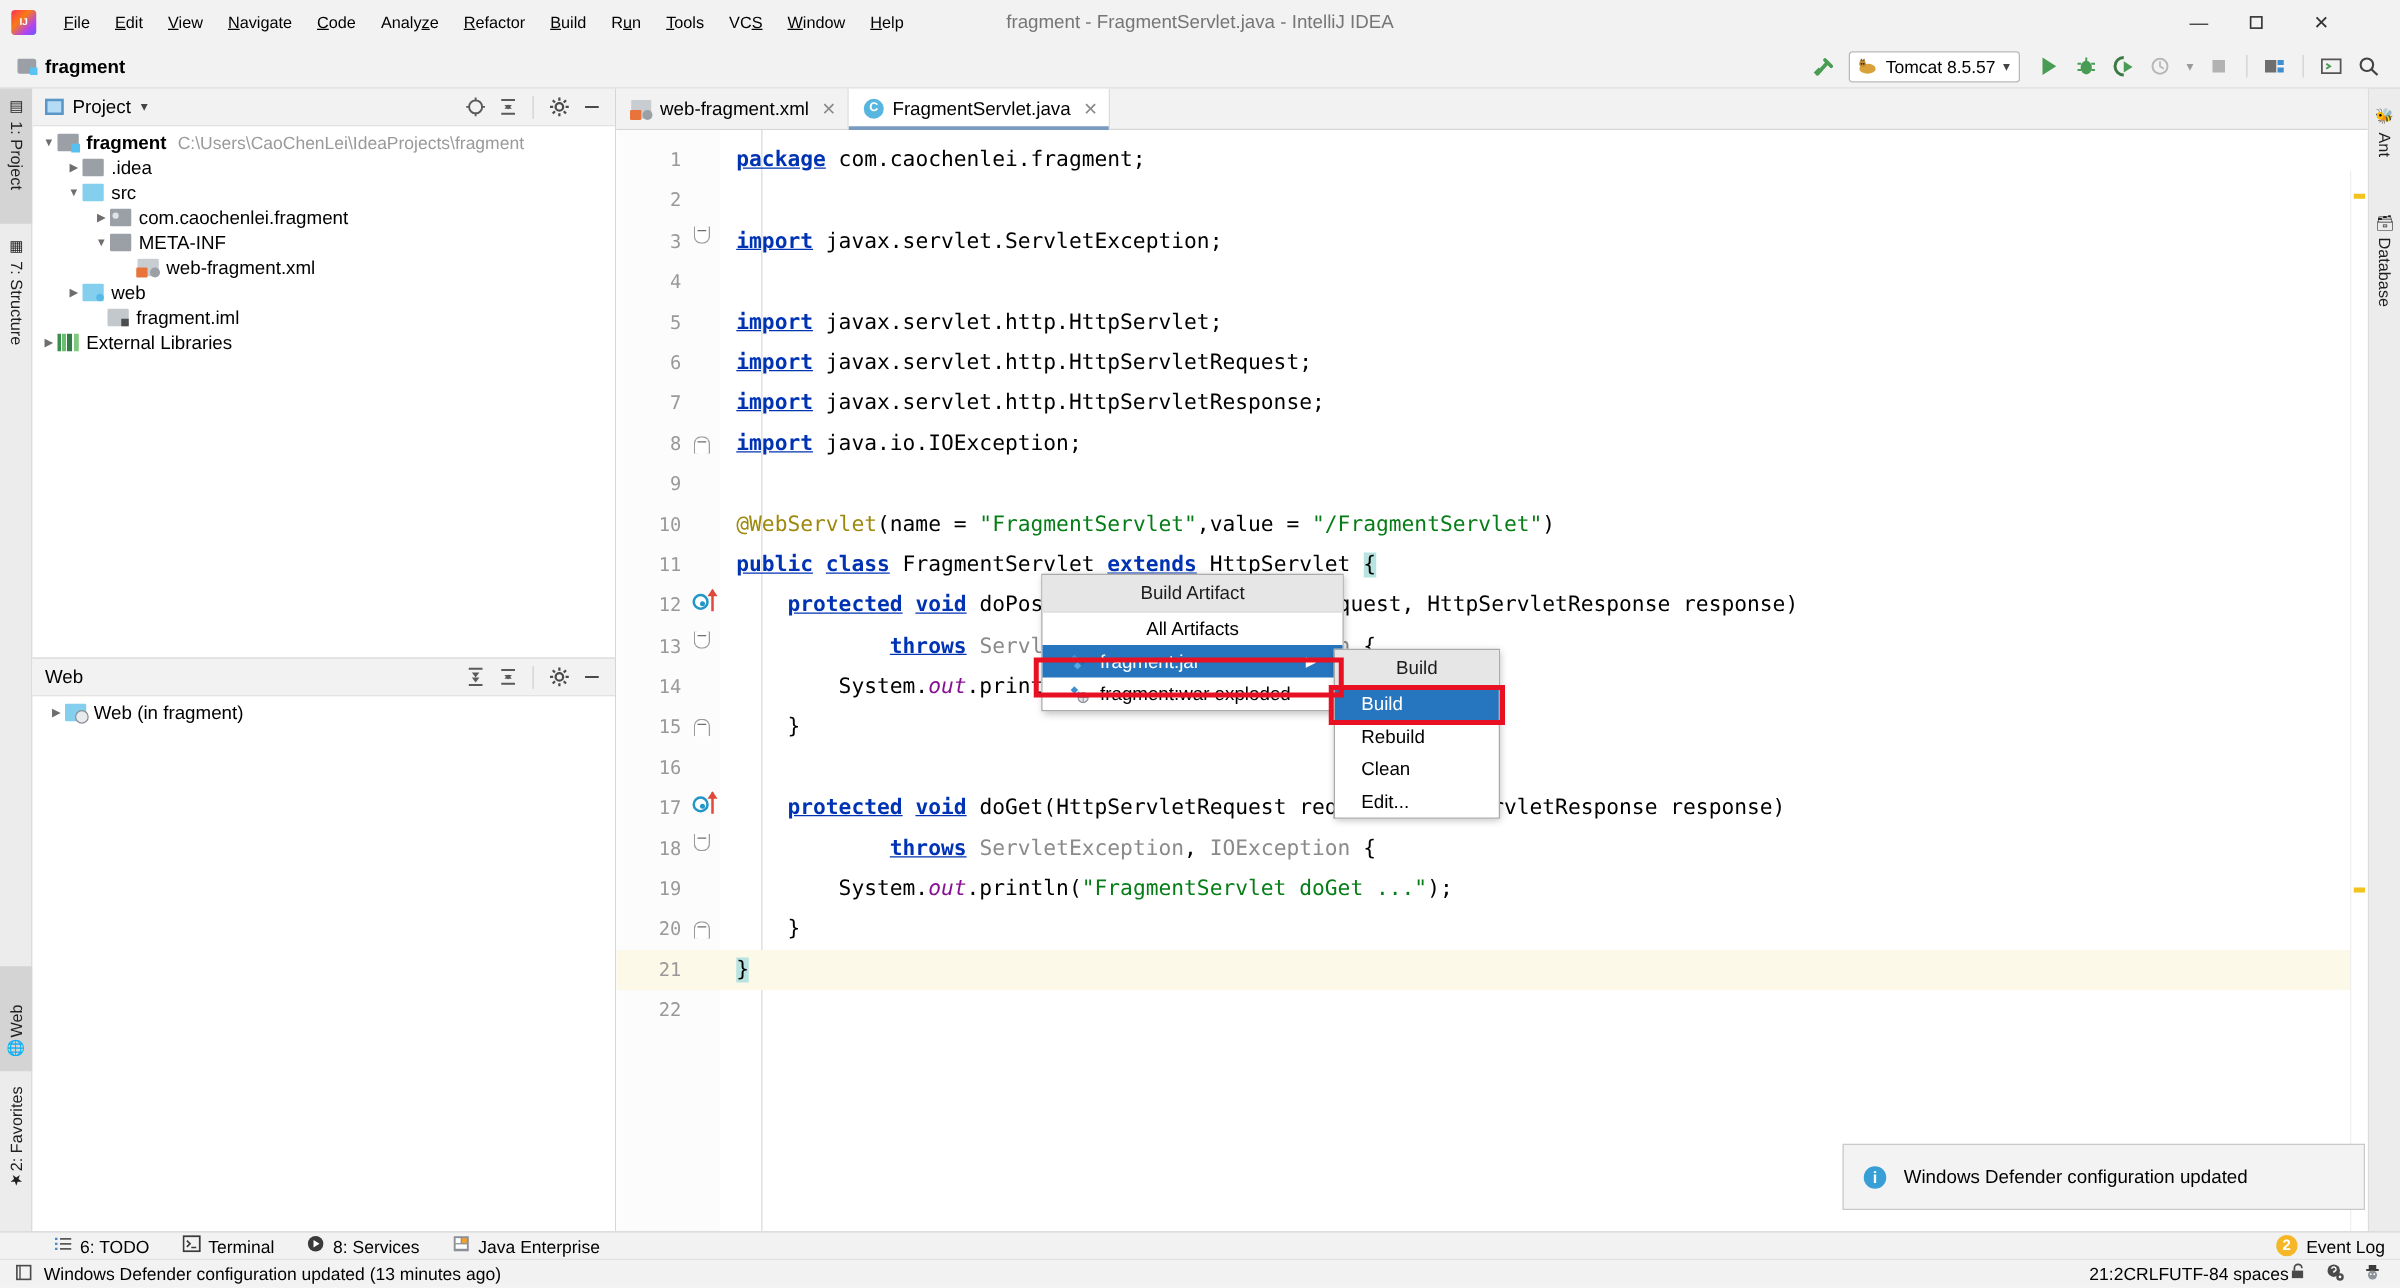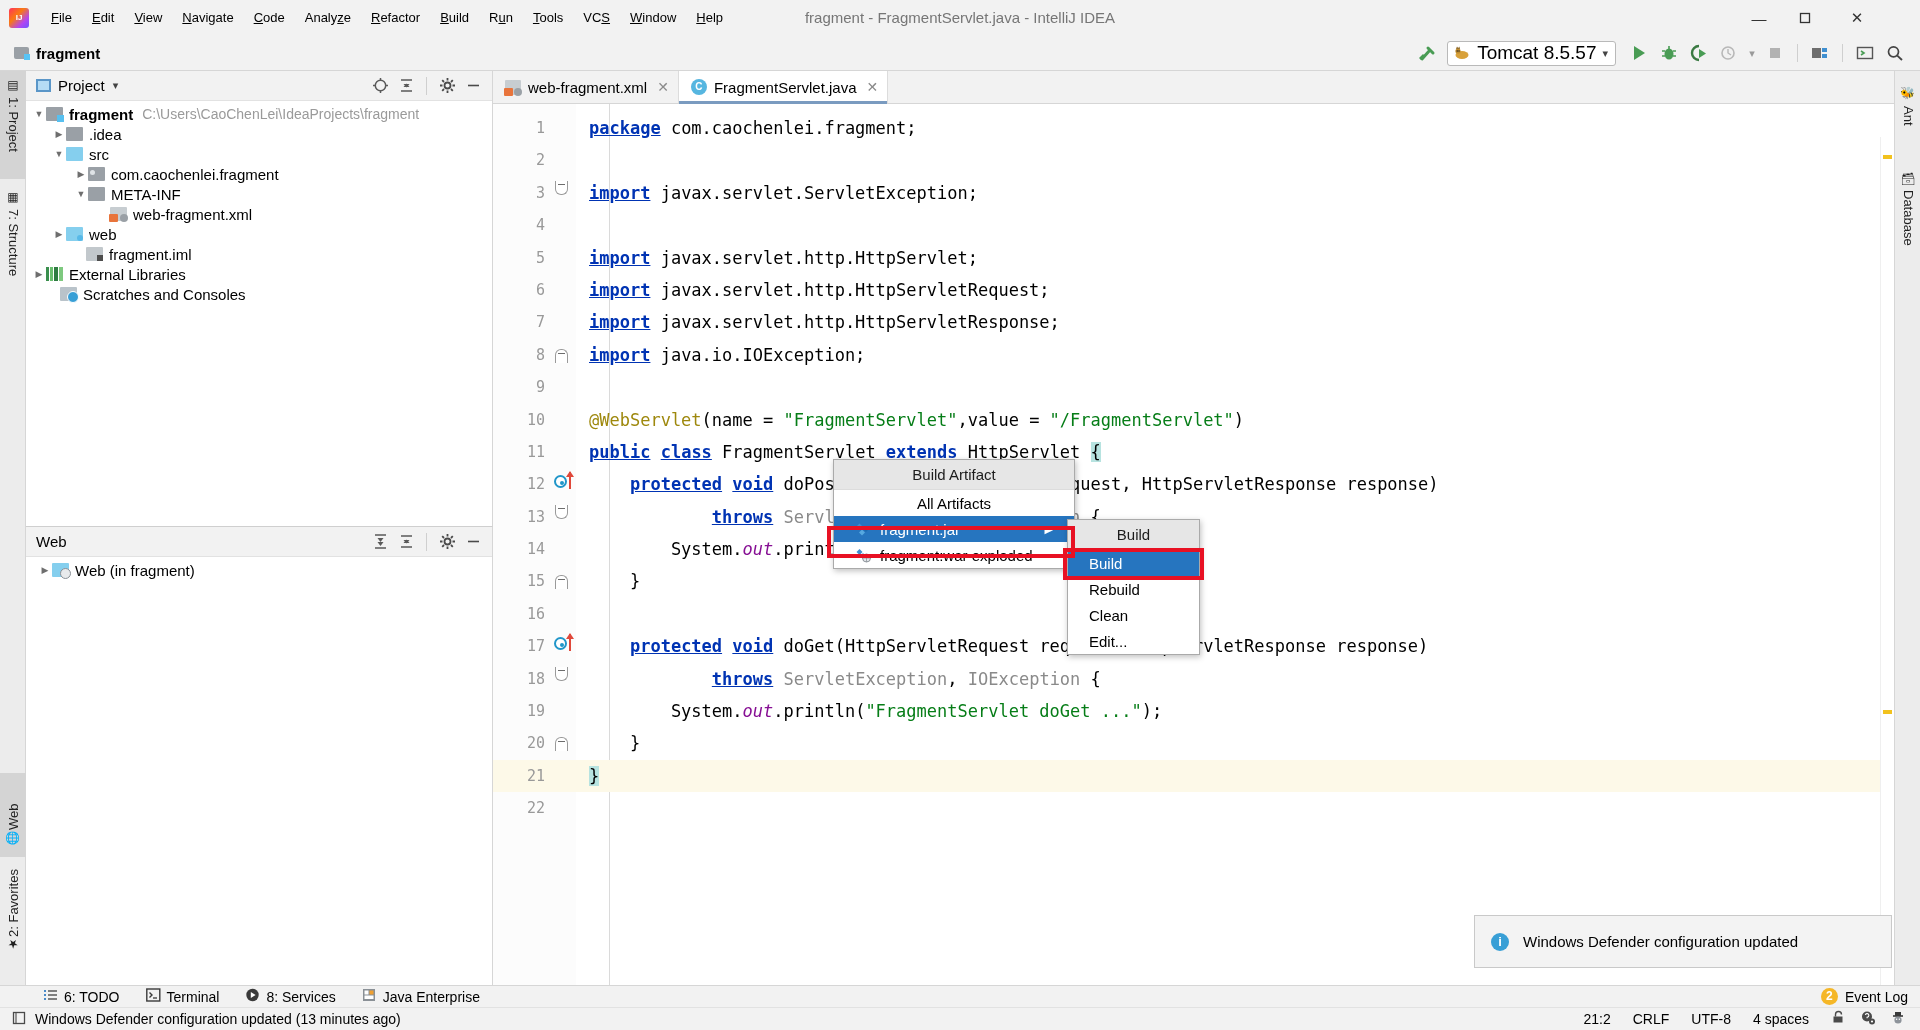--- a/index.html
+++ b/index.html
@@ -61,21 +61,21 @@
     width: 6px; height: 6px; background: #58c4f5;
   }
   .crumb-label { font-weight: bold; font-size: 15px; }
   .tb-right { margin-left: auto; display: flex; align-items: center; padding-right: 10px; }
   .tb-ico { width: 30px; height: 26px; display: flex; align-items: center; justify-content: center; }
   .run-config {
     display: flex; align-items: center; height: 25px;
     border: 1px solid #b9b9b9; border-radius: 3px; background: #fff;
     padding: 0 7px 0 6px; margin: 0 8px 0 4px; gap: 6px;
   }
-  .run-config .txt { font-size: 19px; }
+  .run-config .txt { font-size: 14px; }
   .tomcat-ico { width: 17px; height: 15px; position: relative; flex: none; }
   .sep-v { width: 1px; height: 18px; background: #cfcfcf; margin: 0 7px; }
 
   
   .strip-left {
     position: absolute; left: 0; top: 71px; width: 26px; bottom: 45px;
     background: #ececec; border-right: 1px solid #d6d6d6;
   }
   .strip-right {
     position: absolute; right: 0; top: 71px; width: 26px; bottom: 45px;
@@ -301,21 +301,21 @@
   .badge {
     min-width: 17px; height: 17px; border-radius: 50%; background: #f5b727; color: #fff;
     font-size: 12px; font-weight: bold; text-align: center; line-height: 17px; padding: 0 3px;
   }
   .statusbar {
     position: absolute; left: 0; bottom: 0; width: 1920px; height: 23px;
     background: #f2f2f2; display: flex; align-items: center; font-size: 14px;
     border-top: 1px solid #e2e2e2;
   }
   .sb-left { display: flex; align-items: center; gap: 9px; padding-left: 12px; }
-  .sb-right { margin-left: auto; display: flex; align-items: center; gap: 22px; padding-right: 14px; }
+  .sb-right { margin-left: auto; display: flex; align-items: center; padding-right: 14px; }
   .sb-icos { display: flex; align-items: center; gap: 14px; }
   .tiny-ico { color: #4c4c4c; font-size: 14px; }
 </style>
 </head>
 <body>
 
 <div id="app">
 
   <div class="titlebar">
     <div class="ij-logo"></div>
@@ -528,25 +528,20 @@
       <div class="tnode" style="padding-left:46px">
         <span class="arrow none"></span>
         <span class="ic ic-iml"></span>
         <span class="tlabel">fragment.iml</span>
       </div>
       <div class="tnode" style="padding-left:6px">
         <span class="arrow">▶</span>
         <span class="ic ic-lib"></span>
         <span class="tlabel">External Libraries</span>
       </div>
-      <div class="tnode" style="padding-left:20px">
-        <span class="arrow none"></span>
-        <span class="ic ic-scratch"></span>
-        <span class="tlabel">Scratches and Consoles</span>
-      </div>
     </div>
   </div>
 
   <div class="panel-web">
     <div class="panel-head">
       <span class="ptitle">Web</span>
       <span class="ico-group">
         <span class="ico-btn">
           <svg width="17" height="17" viewBox="0 0 17 17">
               <path d="M3 2h11M3 15h11" stroke="#5a5a5a" stroke-width="1.5"></path>

